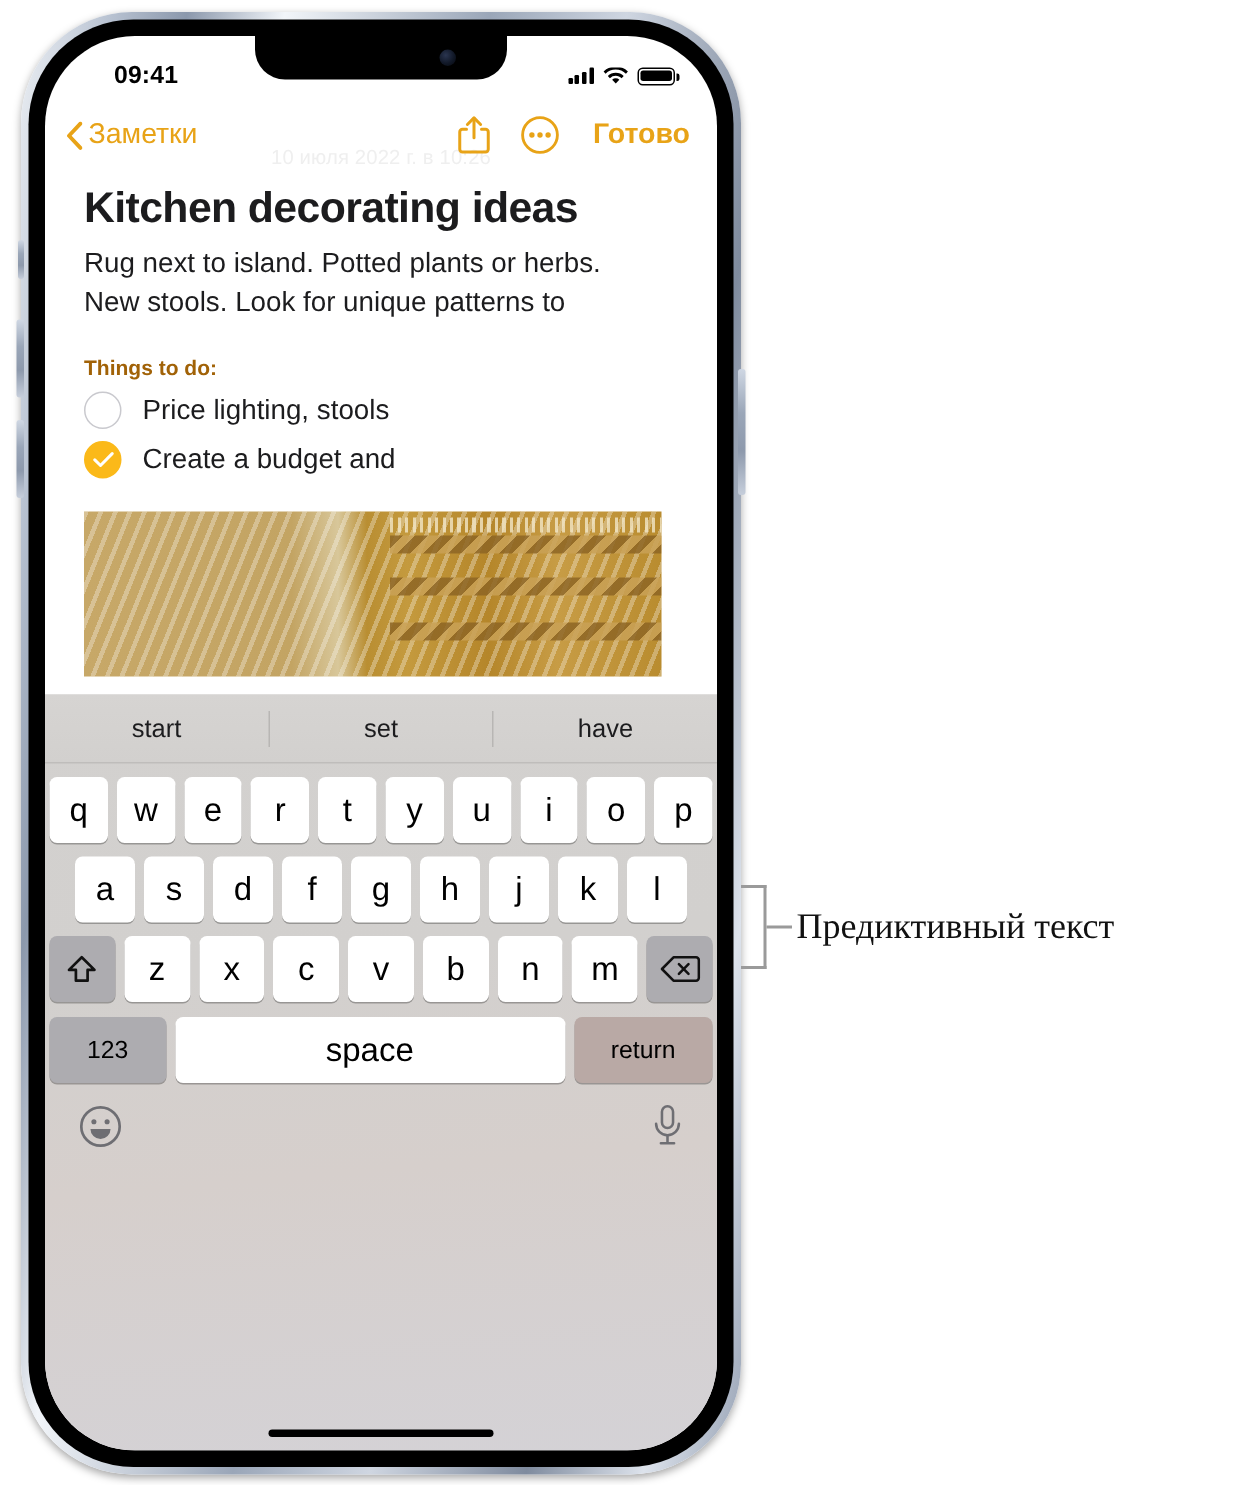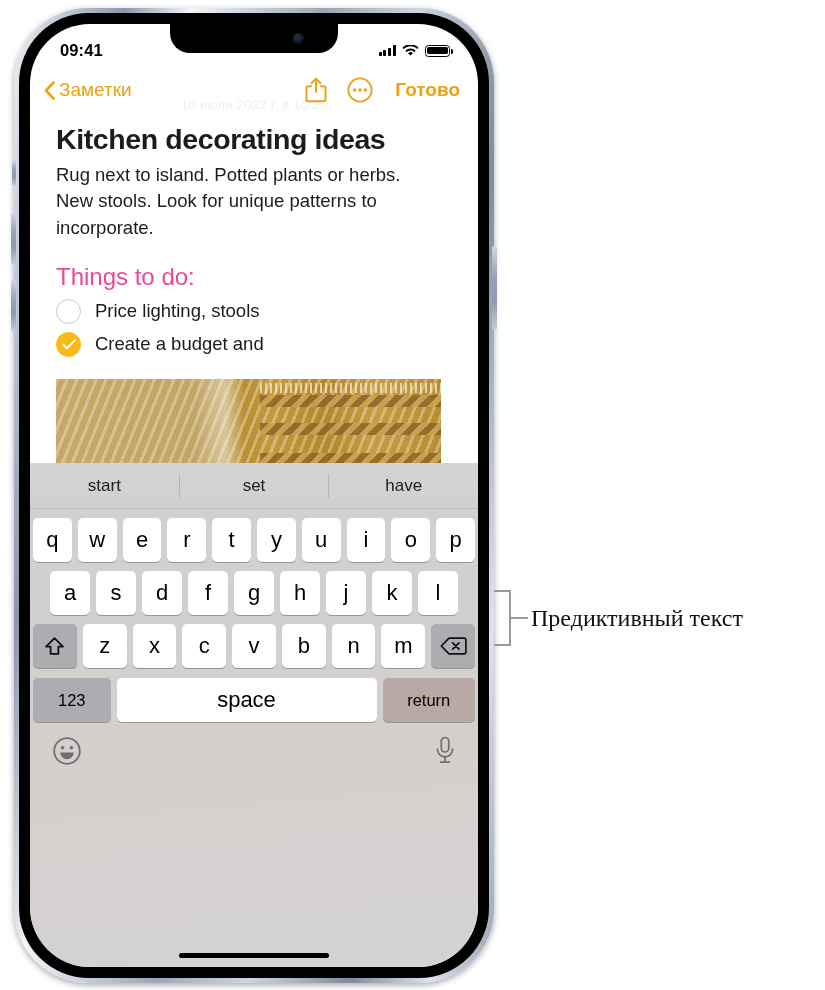--- a/index.html
+++ b/index.html
@@ -60,21 +60,21 @@
     z-index: 30;
   }
   .notch-cam {
     position: absolute; right: 34px; top: 9px;
     width: 11px; height: 11px; border-radius: 50%;
     background: radial-gradient(circle at 38% 35%, #2a3550 0%, #111827 55%, #05070c 100%);
   }
 
   
   #status-bar {
-    position: absolute; top: 0; left: 0; right: 0; height: 44px;
+    position: absolute; top: 0; left: 16px; right: 0; height: 44px;
     display: flex; align-items: center; justify-content: space-between;
     padding: 9px 28px 0 30px;
     z-index: 20;
     gap: 28px;
   }
   #status-time {
     font-size: 16.5px; font-weight: bold; color: #000; letter-spacing: .1px;
   }
   .status-right { display: flex; align-items: center; gap: 6px; }
   .bars { display: flex; align-items: flex-end; gap: 1.8px; height: 11px; }
@@ -108,21 +108,21 @@
   }
   #note-date {
     text-align: center; font-size: 13.5px; color: #efefef;
     margin-top: -15px; margin-bottom: 9px; letter-spacing: .1px;
   }
   #note-title {
     font-size: 28.5px; font-weight: bold; color: #1c1c1e;
     letter-spacing: -.4px; margin-bottom: 6px; margin-top: 11px;
   }
   .note-line { font-size: 18.5px; color: #1c1c1e; line-height: 1.42; }
-  #things-label { font-size: 24px; font-weight: normal; color: #ec4899; margin-top: 22px; }
+  #things-label { font-size: 14px; font-weight: bold; color: #a16207; margin-top: 22px; }
 
   .check-row { display: flex; align-items: center; gap: 14px; margin-top: 8px; }
   .check-circle {
     width: 25px; height: 25px; border-radius: 50%; flex: none;
     border: 1.6px solid #c9c9ce; background: #fff;
     display: flex; align-items: center; justify-content: center;
     cursor: pointer;
   }
   .check-circle.checked { background: #FBB919; border-color: #FBB919; }
   .check-circle.checked svg { display: block; }
@@ -284,21 +284,20 @@
 
           <div id="done-btn">Готово</div>
         </div>
 
         <div id="note-body">
           <div id="note-date">10 июля 2022 г. в 10:26</div>
           <div id="note-title">Kitchen decorating ideas</div>
 
           <div class="note-line">Rug next to island.  Potted plants or herbs.</div>
           <div class="note-line">New stools. Look for unique patterns to</div>
-          <div class="note-line">incorporate.</div>
 
           <div id="things-label">Things to do:</div>
 
           <div class="check-row">
             <div class="check-circle">
               
             </div>
             <span class="check-text">Price lighting, stools</span>
           </div>
 

